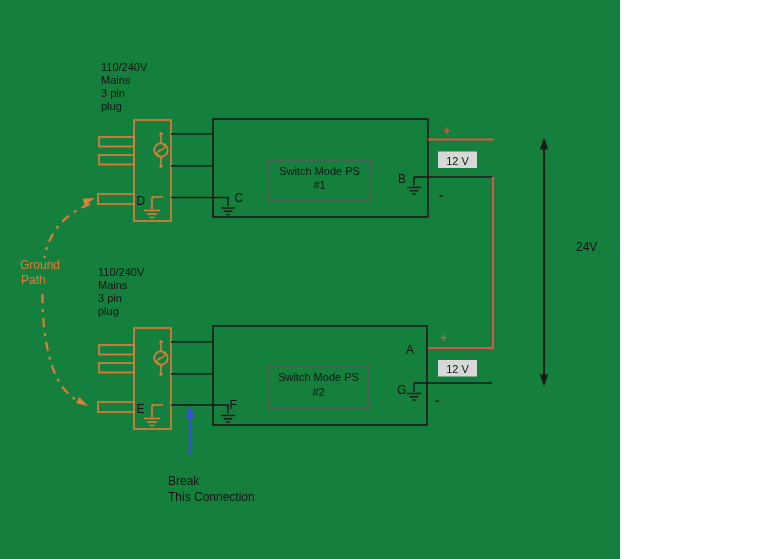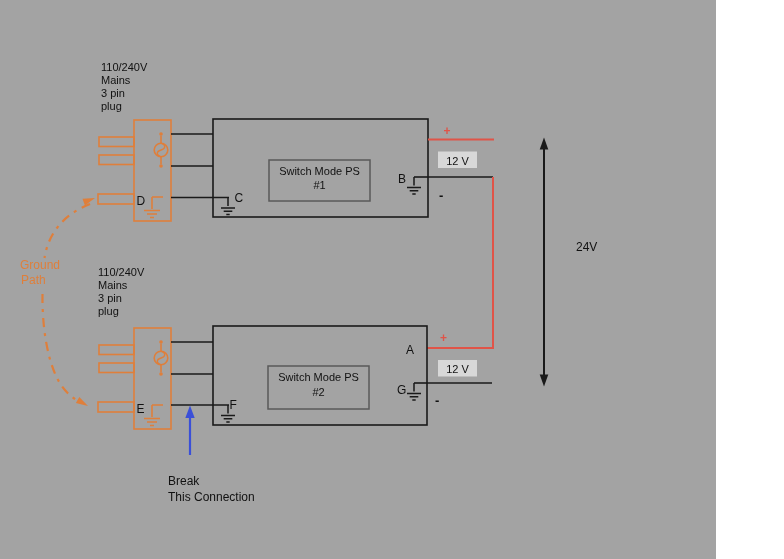--- a/index.html
+++ b/index.html
@@ -1,16 +1,16 @@
 <!DOCTYPE html>
 <html><head>
 <meta charset="utf-8">
 <style>
   html,body{margin:0;padding:0;background:#ffffff;}
-  .stage{position:relative;width:716px;height:559px;background:#a3a3a3;overflow:hidden;}
+  .stage{position:relative;width:620px;height:559px;background:#15803d;overflow:hidden;}
   svg{display:block;}
   text{font-family:"Liberation Sans","DejaVu Sans",sans-serif;fill:#111111;}
   .s11{font-size:11px;}
   .s12{font-size:12px;}
   .s13{font-size:13px;}
   .bold{font-weight:bold;}
   .orangeText{fill:#DF7F3B;}
   .redText{fill:#E05448;}
   .wire{stroke:#1a1a1a;stroke-width:1.6;fill:none;}
   .redwire{stroke:#E05448;stroke-width:2;fill:none;}

